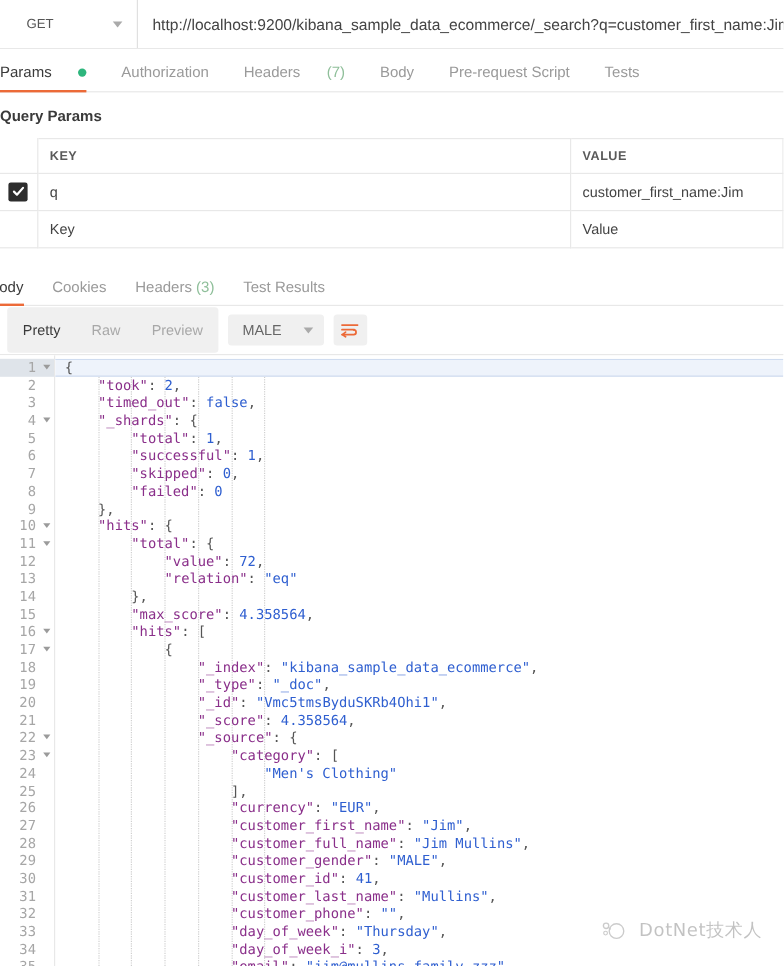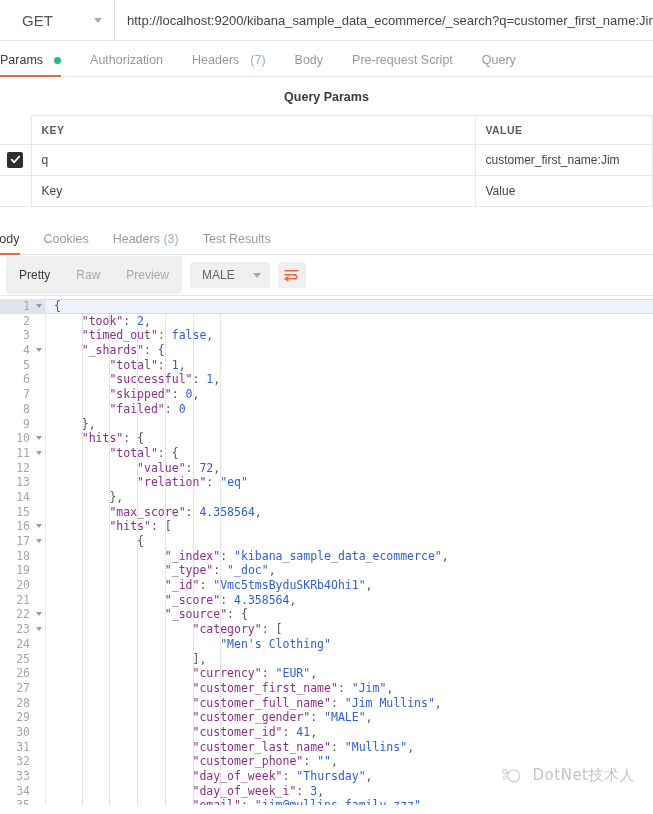--- a/index.html
+++ b/index.html
@@ -17,21 +17,21 @@
     display: flex;
     height: 41px;
     border-bottom: 1px solid #e8e8e8;
     background: #fff;
   }
   .method-select {
     width: 115px;
     display: flex;
     align-items: center;
     padding: 0 12px 0 22px;
-    font-size: 15px;
+    font-size: 11px;
     color: #555;
     background: #fff;
     border-right: 1px solid #e0e0e0;
     position: relative;
   }
   .method-label { flex: 1; }
   .caret {
     width: 0; height: 0;
     border-left: 4.5px solid transparent;
     border-right: 4.5px solid transparent;
@@ -60,21 +60,21 @@
     font-size: 12.5px;
   }
   .req-tab {
     position: relative;
     padding: 0 0 9px 0;
     margin-right: 29px;
     color: #9a9a9a;
     white-space: nowrap;
     display: flex;
     align-items: center;
-    gap: 11px;
+    gap: 22px;
   }
   .req-tab:first-child { margin-left: 0; }
   .req-tab.active { color: #3a3a3a; }
   .req-tab.active::after {
     content: "";
     position: absolute;
     left: 0; right: 0; bottom: -1px;
     height: 2px;
     background: #ec6a38;
   }
@@ -85,21 +85,20 @@
     display: inline-block;
   }
   .tab-count { color: #8fbf9a; }
 
   
   .qp-title {
     font-size: 12.5px;
     font-weight: bold;
     color: #3a3a3a;
     padding: 13px 0 11px 0;
-    text-align: center;
   }
   .params-table {
     width: 100%;
     border-collapse: collapse;
     table-layout: fixed;
     font-size: 12px;
   }
   .params-table th, .params-table td {
     border: 1px solid #e8e8e8;
     border-left: none;
@@ -337,21 +336,21 @@
       <span>Headers</span>
       <span class="tab-count">(7)</span>
     </div>
     <div class="req-tab">
       <span>Body</span>
     </div>
     <div class="req-tab">
       <span>Pre-request Script</span>
     </div>
     <div class="req-tab">
-      <span>Query</span>
+      <span>Tests</span>
     </div>
   </div>
 
   <div class="qp-title">Query Params</div>
 
   <table class="params-table">
     <colgroup>
       <col class="col-check">
         <col class="col-key">
         <col class="col-value">

